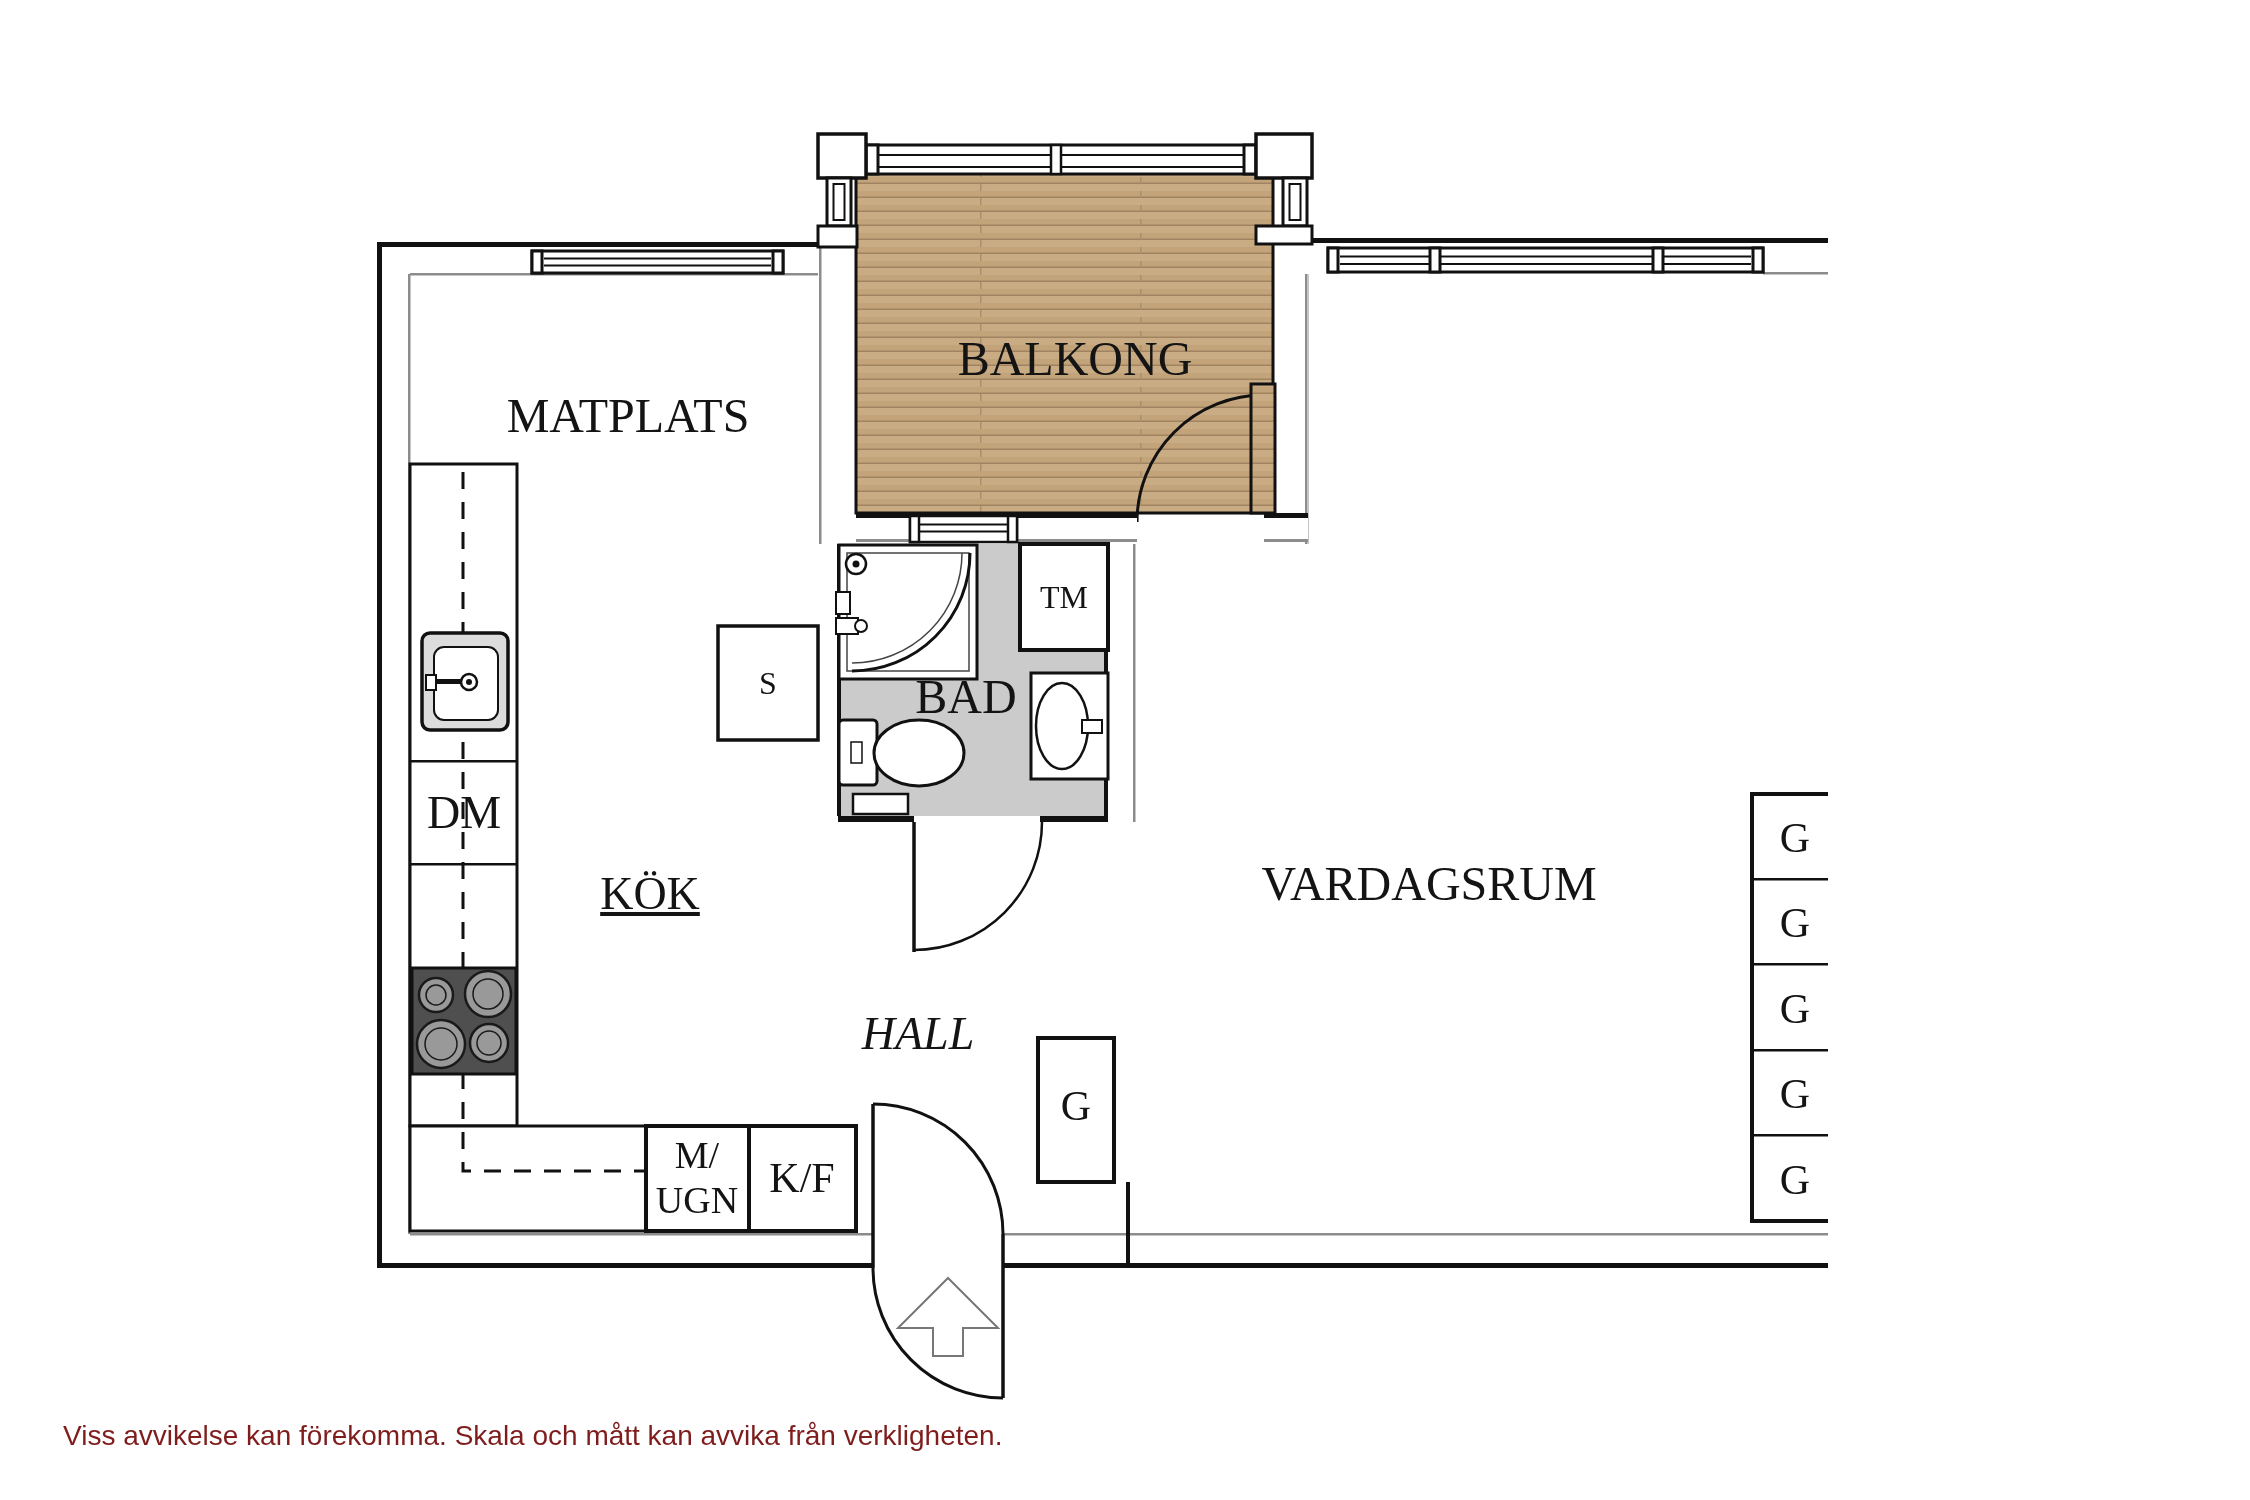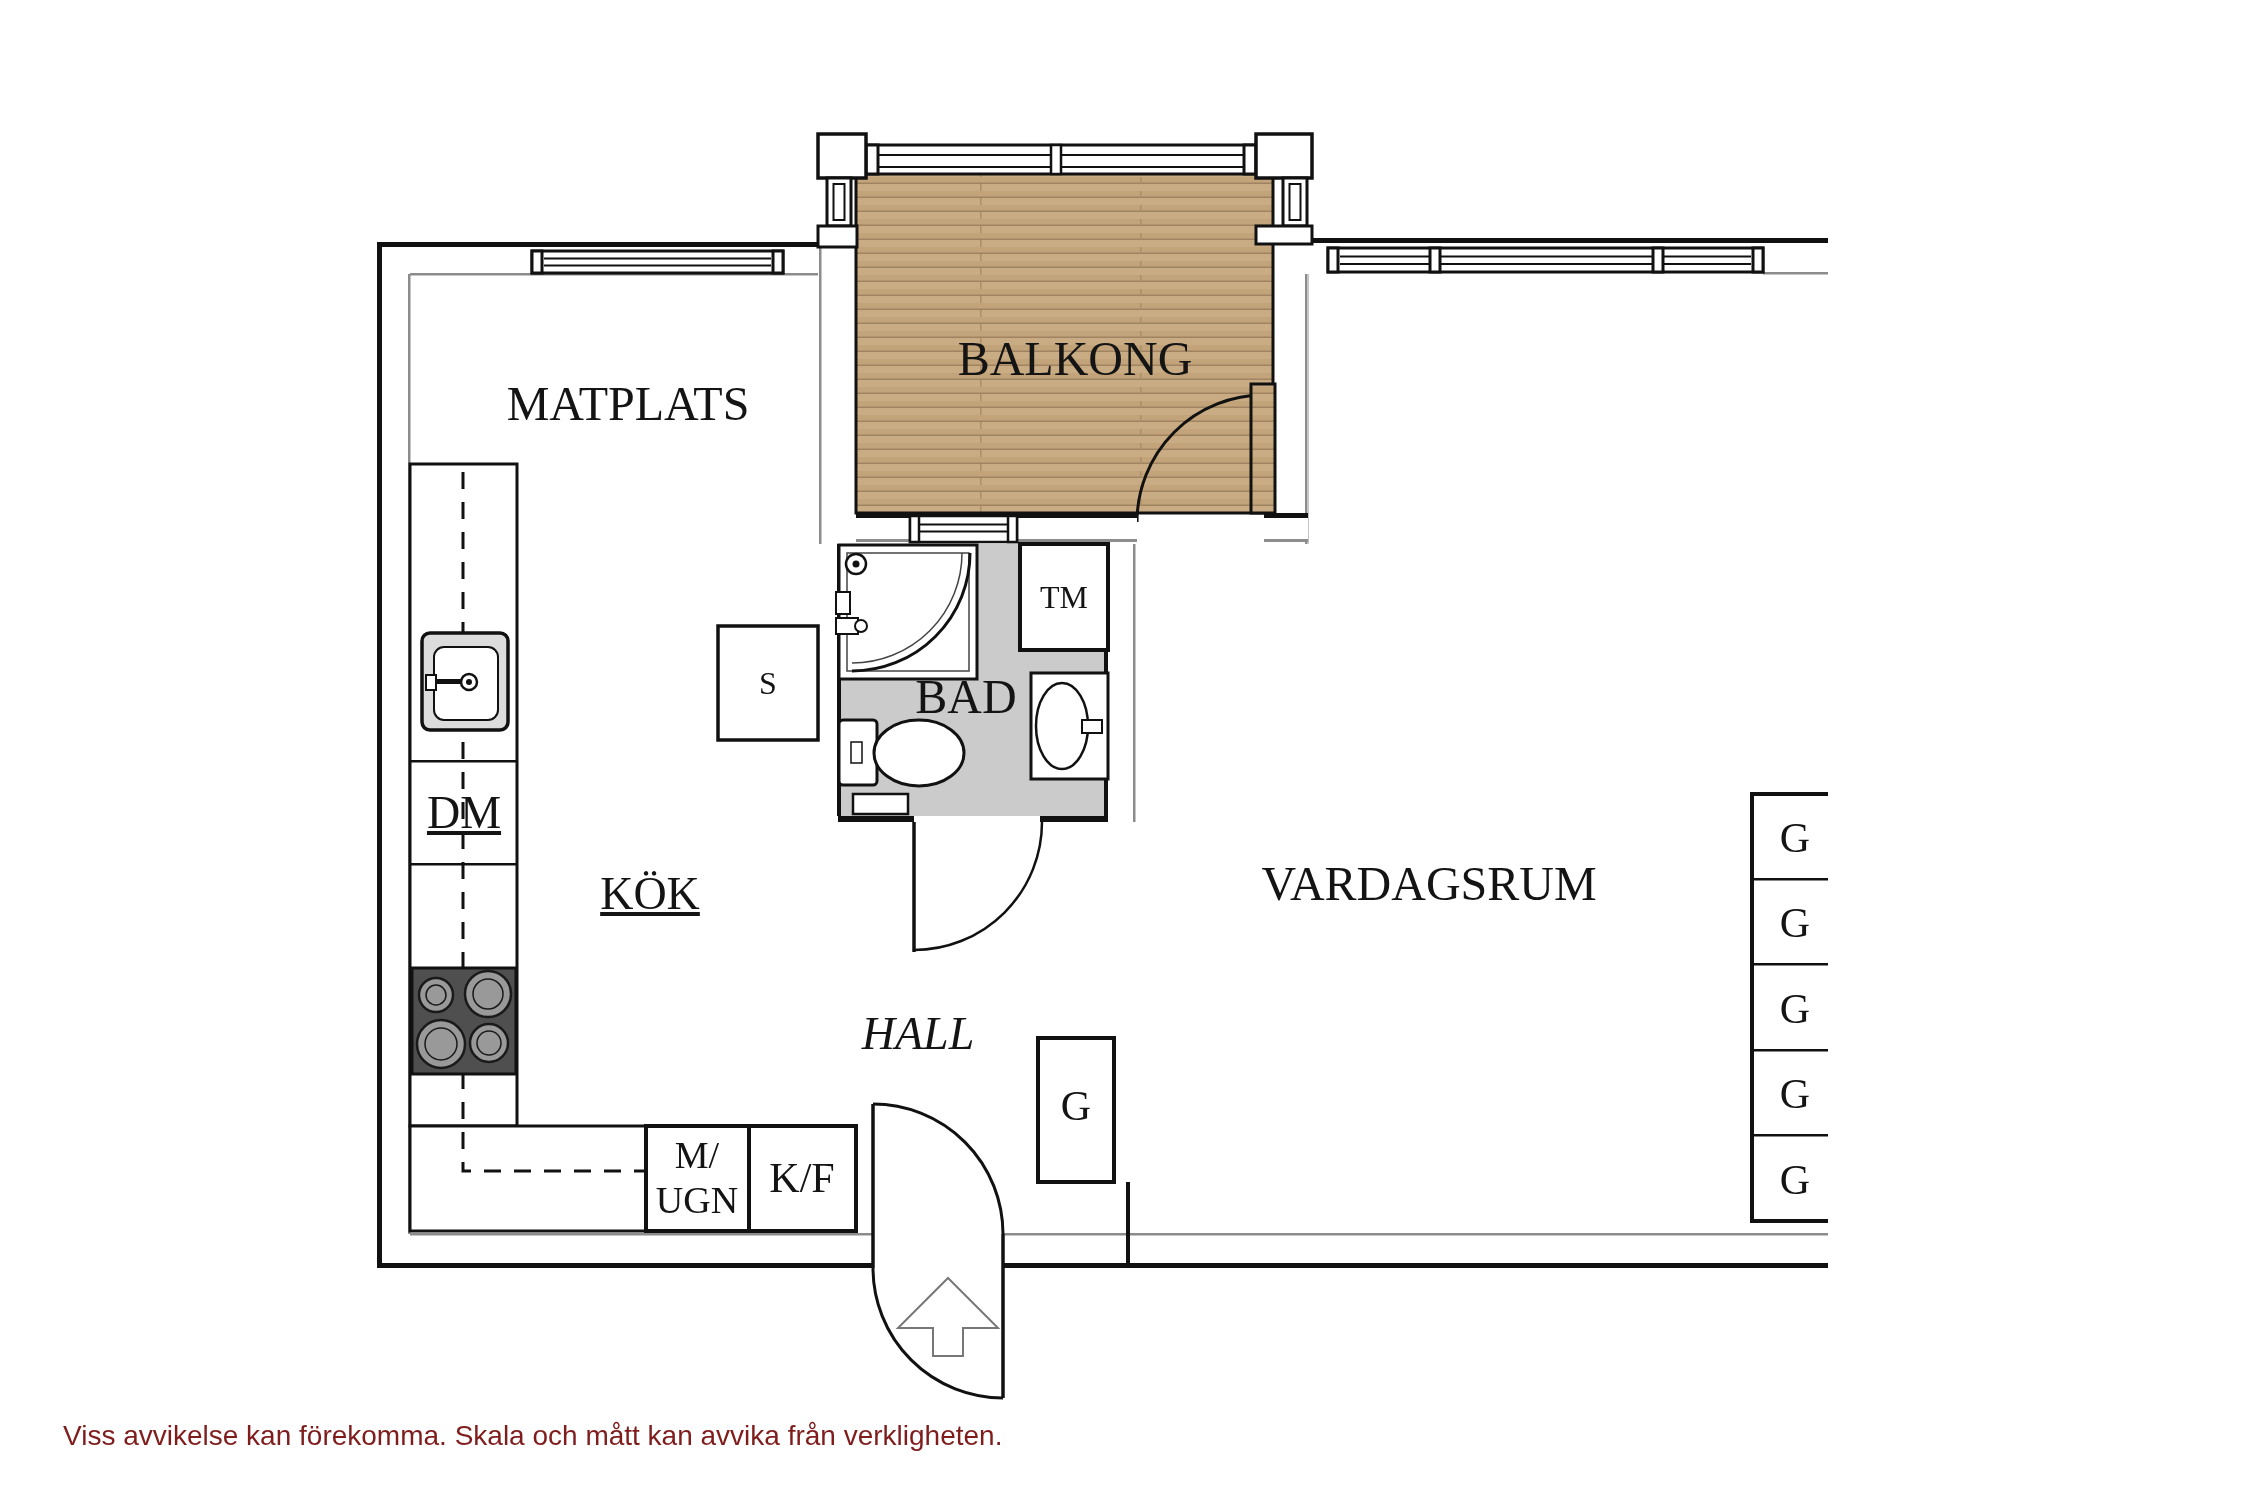--- a/index.html
+++ b/index.html
@@ -226,27 +226,27 @@
   <g>
     <rect x="1752" y="778" width="86" height="427" fill="#fff" stroke="#111" stroke-width="4"></rect>
     <rect x="1752" y="862" width="86" height="2.5" fill="#111"></rect>
     <rect x="1752" y="947" width="86" height="2.5" fill="#111"></rect>
     <rect x="1752" y="1033" width="86" height="2.5" fill="#111"></rect>
     <rect x="1752" y="1118" width="86" height="2.5" fill="#111"></rect>
   </g>
 </svg>
 
 <div class="label s48" style="left:1075px;top:343px;">BALKONG</div>
-<div class="label s48" style="left:628px;top:388px;">MATPLATS</div>
+<div class="label s48" style="left:628px;top:400px;">MATPLATS</div>
 <div class="label s46" style="left:650px;top:878px;text-decoration:underline;">KÖK</div>
 <div class="label s48" style="left:966px;top:681px;">BAD</div>
 <div class="label s46" style="left:918px;top:1018px;font-style:italic;">HALL</div>
 <div class="label s48" style="left:1429px;top:868px;">VARDAGSRUM</div>
 
-<div class="label s46" style="left:464px;top:797px;text-decoration:underline;">DM</div>
+<div class="label s46" style="left:464px;top:797px;">DM</div>
 <div class="label s44" style="left:1064px;top:581px;">TM</div>
 <div class="label s44" style="left:768px;top:667px;">S</div>
 <div class="label s42" style="left:1076px;top:1090px;">G</div>
 <div class="label s38" style="left:697px;top:1162px;">
   <div>M/</div>
   <div>UGN</div>
 </div>
 <div class="label s42" style="left:802px;top:1162px;">K/F</div>
 
 <div class="label s42" style="left:1795px;top:822px;">G</div>

